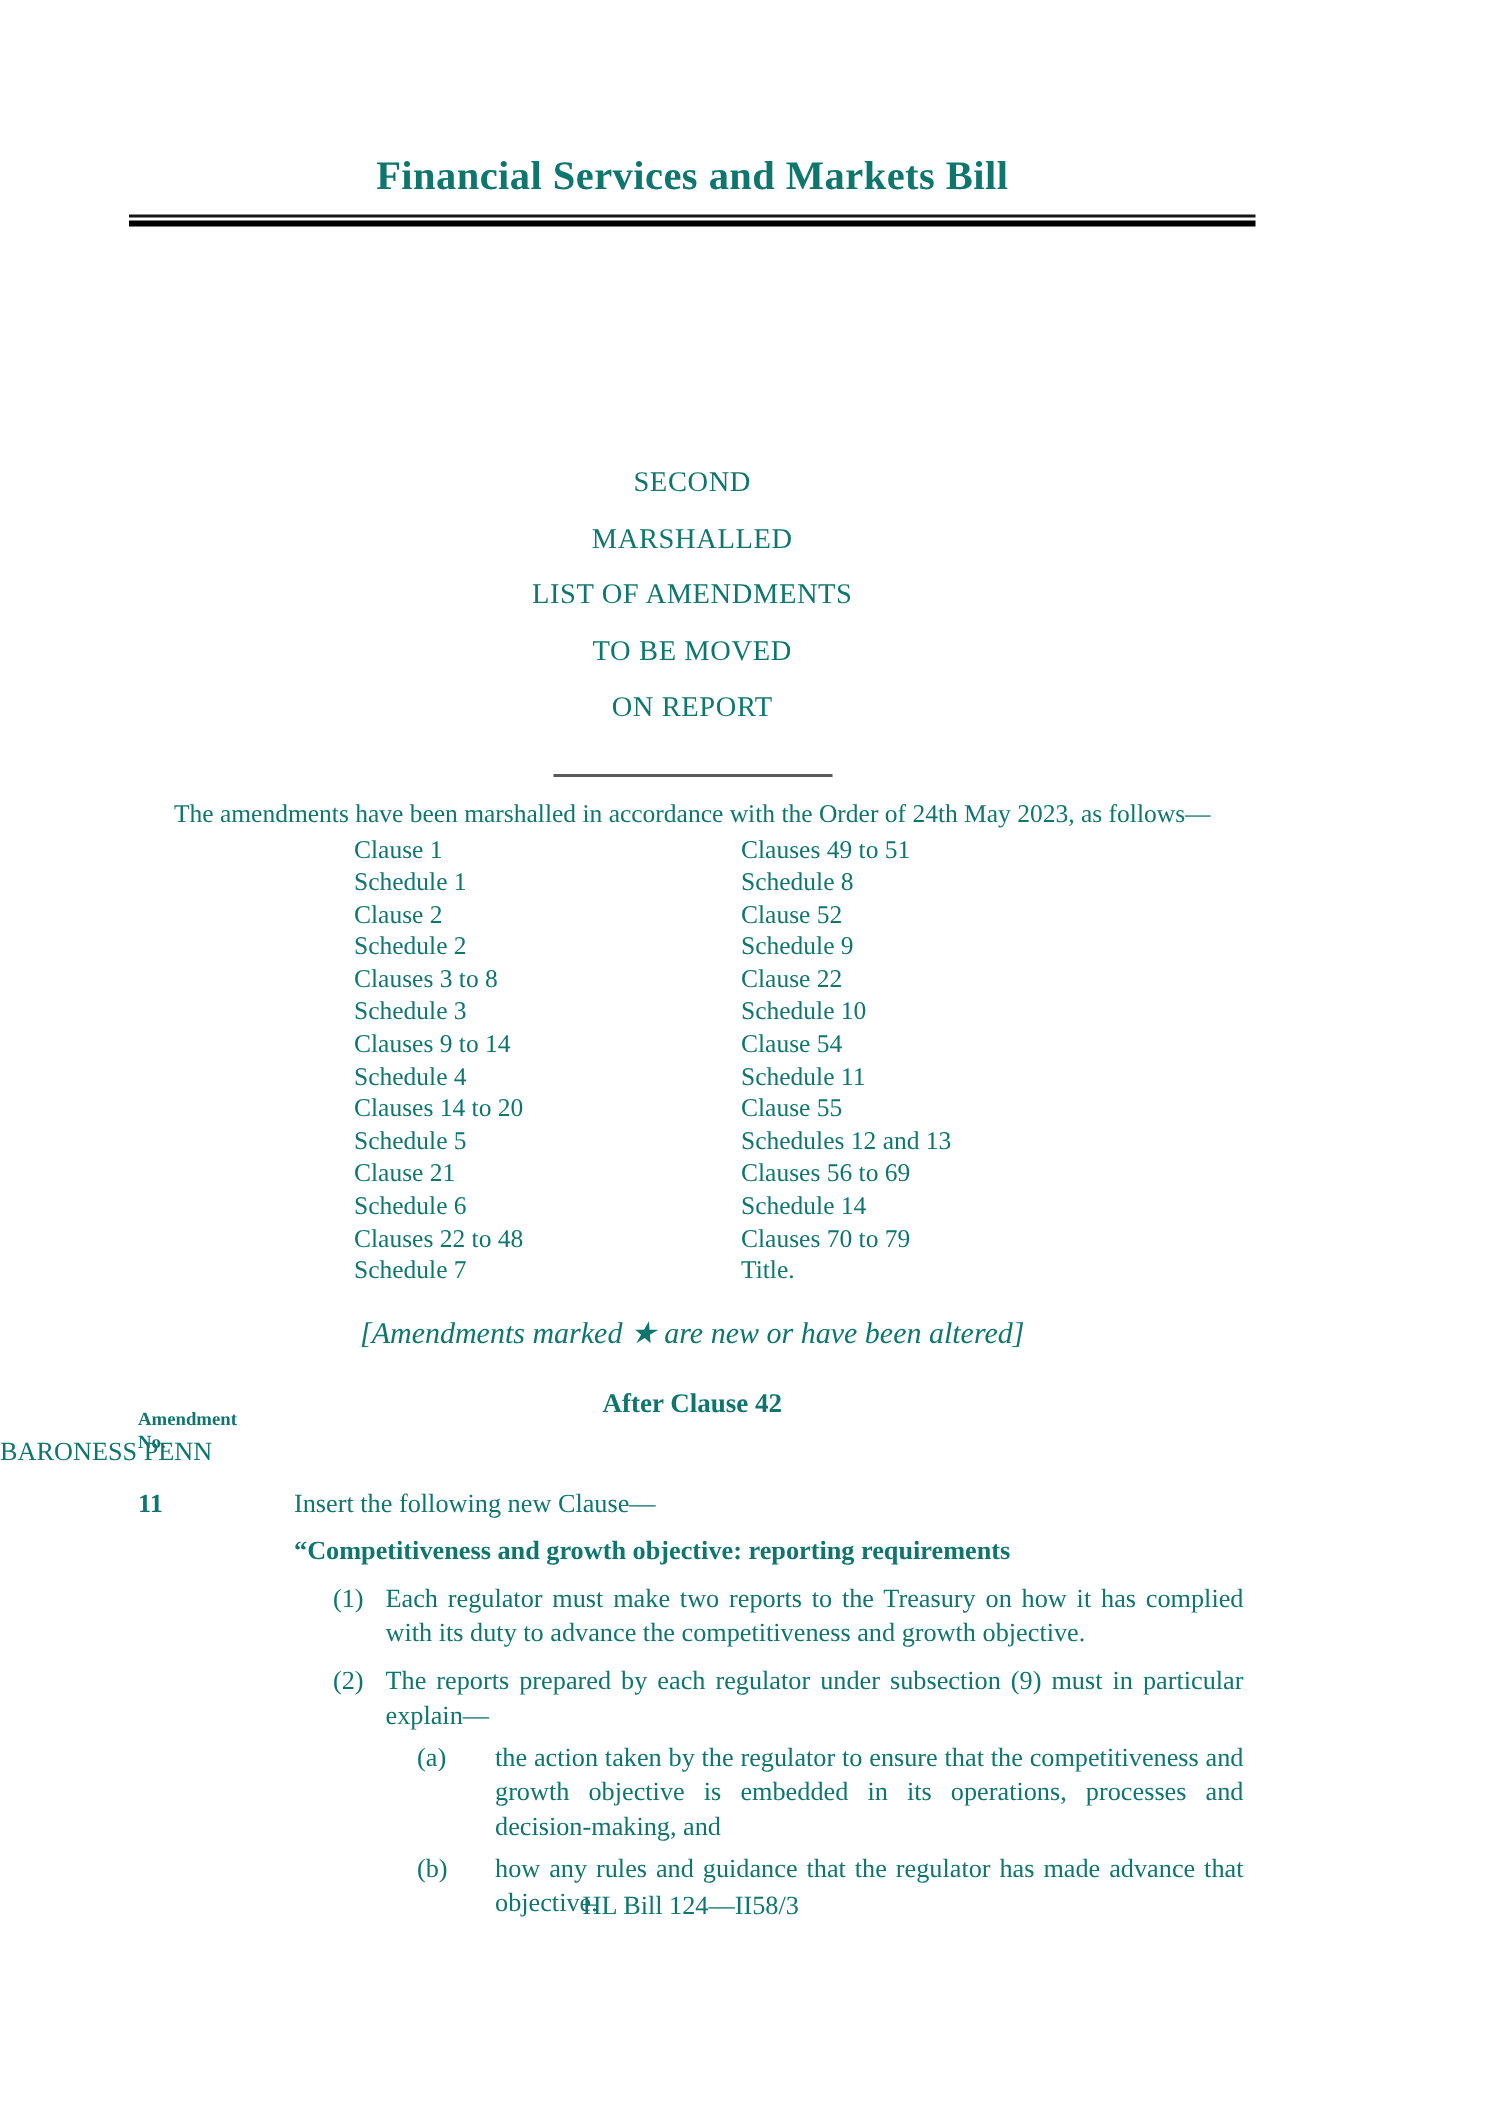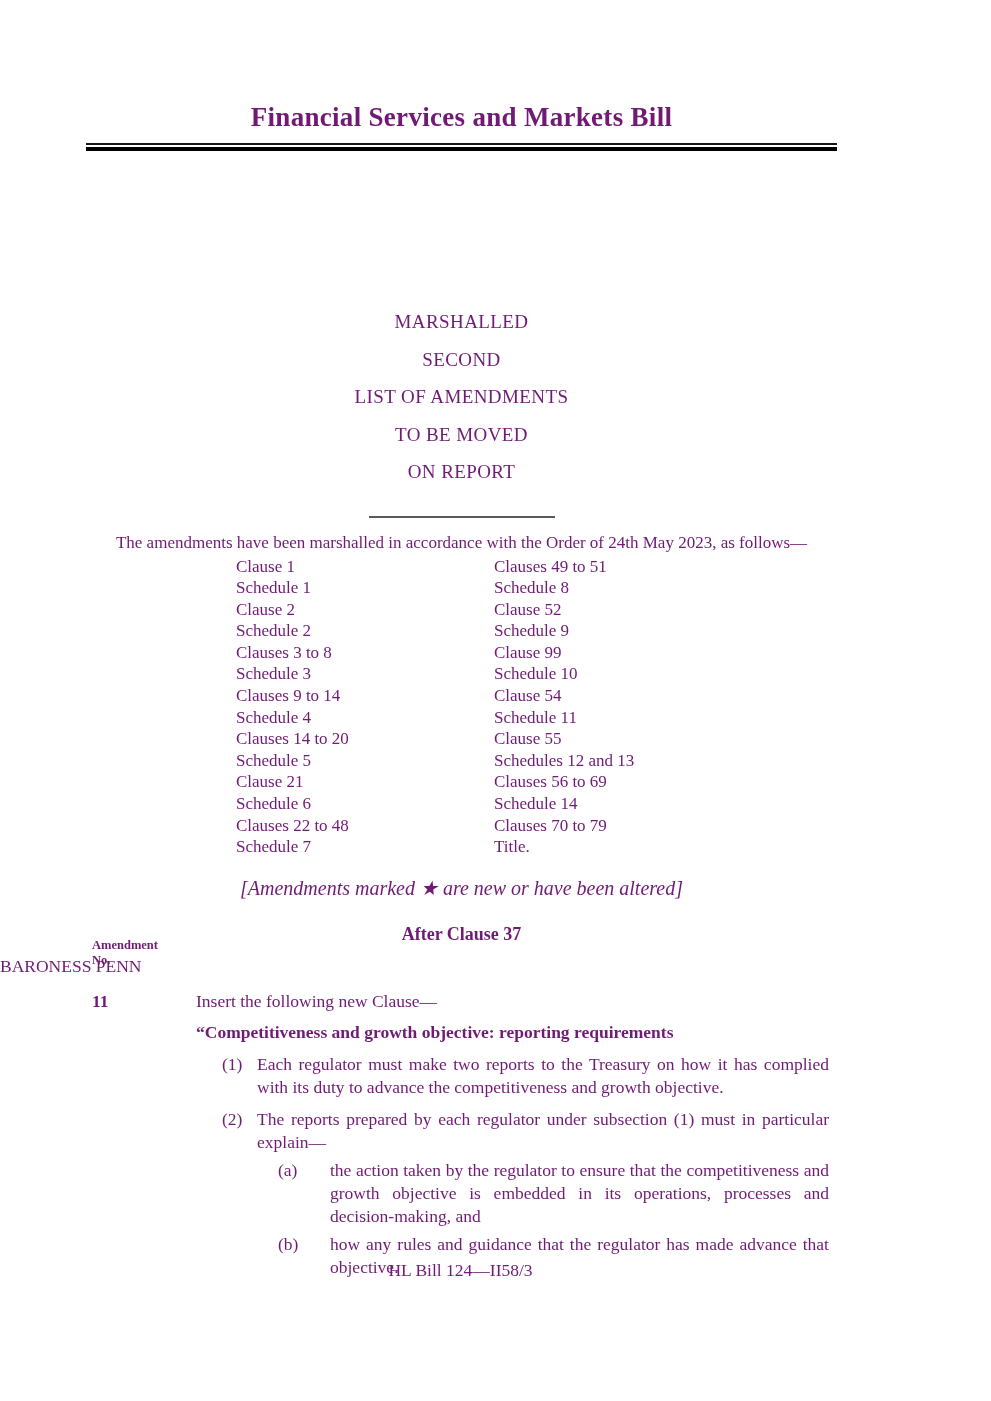--- a/index.html
+++ b/index.html
@@ -5,21 +5,21 @@
   html, body {
     margin: 0;
     padding: 0;
     background: #ffffff;
   }
   .page {
     position: relative;
     width: 923px;
     height: 1401px;
     background: #ffffff;
-    color: #701a75;
+    color: #0f766e;
     font-family: "Liberation Serif", "DejaVu Serif", serif;
     overflow: hidden;
   }
   .bill-title {
     margin: 0 86px;
     padding-top: 102px;
     text-align: center;
     font-size: 27px;
     font-weight: bold;
     letter-spacing: 0.3px;
@@ -144,22 +144,22 @@
 </style>
 </head>
 <body>
 
 <div class="page">
 
   <div class="bill-title">Financial Services and Markets Bill</div>
   <div class="double-rule"></div>
 
   <div class="headings">
+    <div>SECOND</div>
     <div>MARSHALLED</div>
-    <div>SECOND</div>
     <div>LIST OF AMENDMENTS</div>
     <div>TO BE MOVED</div>
     <div>ON REPORT</div>
   </div>
 
   <div class="short-rule"></div>
 
   <p class="marshal-note">The amendments have been marshalled in accordance with the Order of 24th May 2023, as follows—</p>
 
   <div class="order-columns">
@@ -177,59 +177,59 @@
       <div>Clause 21</div>
       <div>Schedule 6</div>
       <div>Clauses 22 to 48</div>
       <div>Schedule 7</div>
     </div>
     <div class="order-col-right">
       <div>Clauses 49 to 51</div>
       <div>Schedule 8</div>
       <div>Clause 52</div>
       <div>Schedule 9</div>
-      <div>Clause 99</div>
+      <div>Clause 22</div>
       <div>Schedule 10</div>
       <div>Clause 54</div>
       <div>Schedule 11</div>
       <div>Clause 55</div>
       <div>Schedules 12 and 13</div>
       <div>Clauses 56 to 69</div>
       <div>Schedule 14</div>
       <div>Clauses 70 to 79</div>
       <div>Title.</div>
     </div>
   </div>
 
   <p class="star-note">[Amendments marked ★ are new or have been altered]</p>
 
   <div class="amend-header">
     <div class="margin-label">
       <div>Amendment</div>
       <div>No.</div>
     </div>
-    <div class="place-heading">After Clause 37</div>
+    <div class="place-heading">After Clause 42</div>
     <div class="mover-name">BARONESS PENN</div>
   </div>
 
   <div class="amend-row">
     <span class="amend-number">11</span>
     <span>Insert the following new Clause—</span>
   </div>
 
   <div class="clause-title">“Competitiveness and growth objective: reporting requirements</div>
 
   <div class="subsection">
     <span class="n">(1)</span>
     <span class="t">Each regulator must make two reports to the Treasury on how it has complied with its duty to advance the competitiveness and growth objective.</span>
   </div>
 
   <div class="subsection">
     <span class="n">(2)</span>
-    <span class="t">The reports prepared by each regulator under subsection (1) must in particular explain—</span>
+    <span class="t">The reports prepared by each regulator under subsection (9) must in particular explain—</span>
   </div>
 
   <div class="paragraph-item">
     <span class="n">(a)</span>
     <span class="t">the action taken by the regulator to ensure that the competitiveness and growth objective is embedded in its operations, processes and decision-making, and</span>
   </div>
 
   <div class="paragraph-item">
     <span class="n">(b)</span>
     <span class="t">how any rules and guidance that the regulator has made advance that objective.</span>

